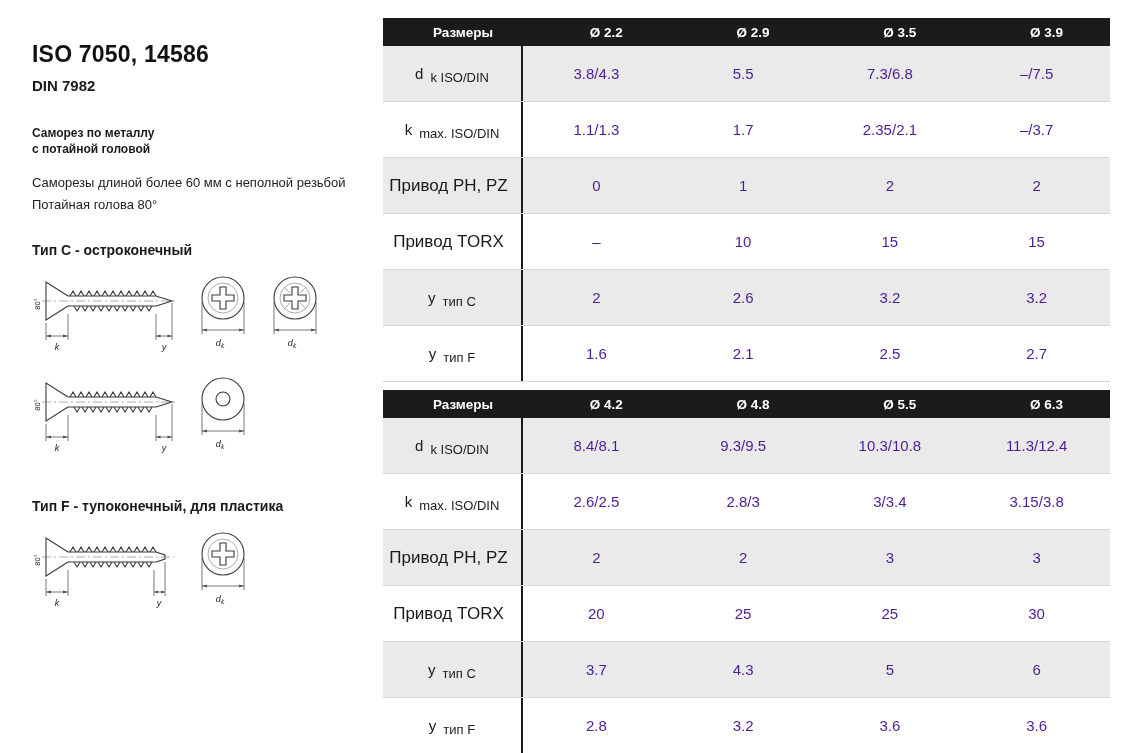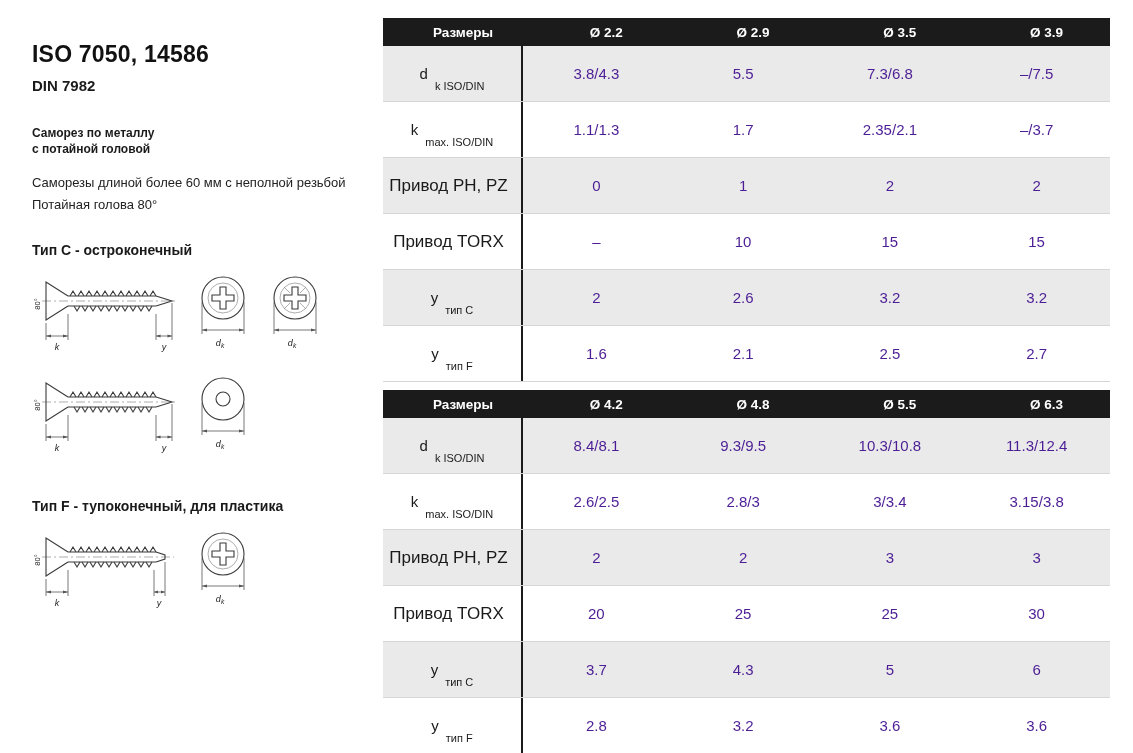--- a/index.html
+++ b/index.html
@@ -45,21 +45,21 @@
     height: 56px; background: #ffffff;
     border-bottom: 1px solid #d6d6d6;
   }
   .trow.alt { background: #eaeaea; }
   .tlabel {
     display: flex; align-items: center; justify-content: center;
     border-right: 2px solid #1a1a1a;
     font-size: 15px; color: #1a1a1a;
   }
   .tlabel.plain { font-size: 17px; }
-  .lsub { font-size: 11px; position: relative; top: 12px; margin-left: 7px; }
+  .lsub { font-size: 13px; position: relative; top: 4px; margin-left: 7px; }
   .tcell {
     display: flex; align-items: center; justify-content: center;
     font-size: 15px; color: #4c1d95;
   }
 </style>
 </head>
 <body>
 
 <div class="left">
   <div class="title">ISO 7050, 14586</div>

